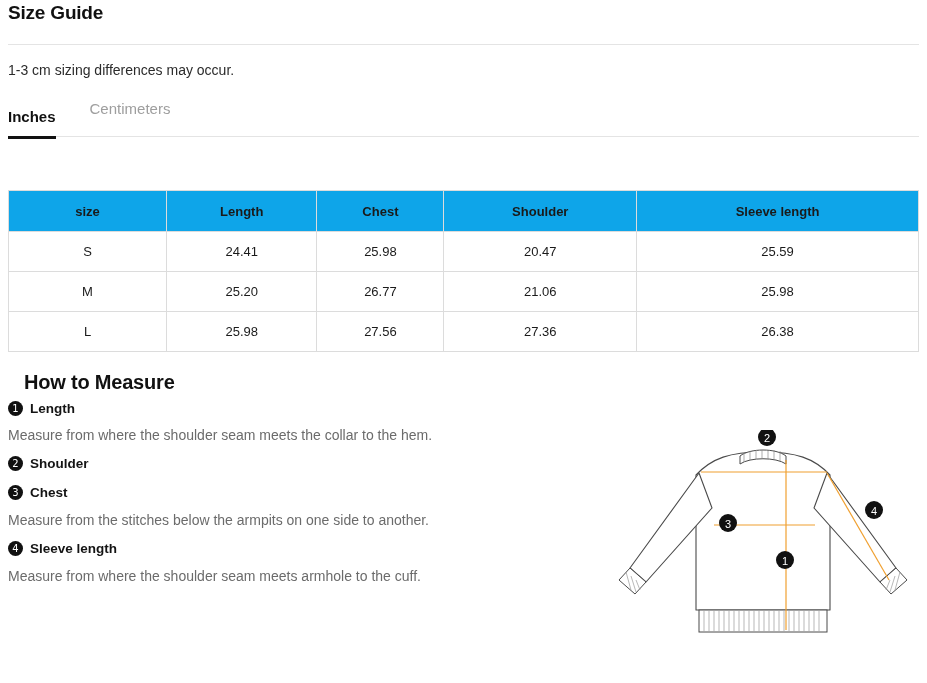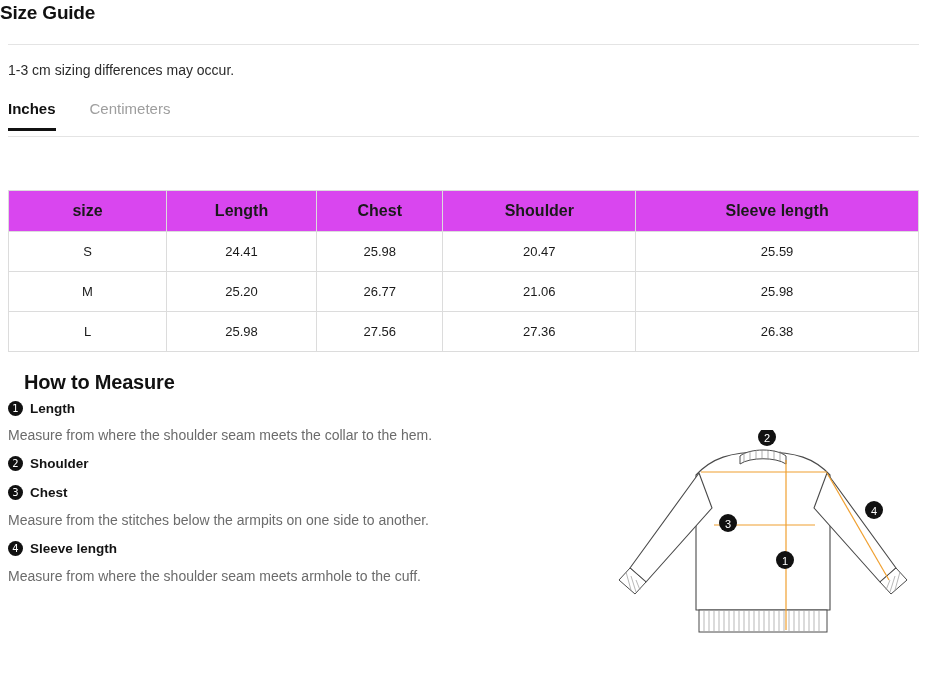--- a/index.html
+++ b/index.html
@@ -19,21 +19,21 @@
     width: 927px;
     height: 683px;
     position: relative;
     box-sizing: border-box;
   }
   .title {
     font-size: 19px;
     font-weight: bold;
     color: #111111;
     margin: 0;
-    padding: 0 0 0 0;
+    padding: 0 0 0 8px;
     position: absolute;
     top: 2px;
     left: 0;
     letter-spacing: -0.2px;
   }
   .divider {
     position: absolute;
     left: 8px;
     width: 911px;
     height: 1px;
@@ -65,41 +65,42 @@
     cursor: pointer;
     background: none;
     border: none;
     border-bottom: 3px solid transparent;
     font-family: "Liberation Sans", sans-serif;
   }
   .tab.active {
     color: #111111;
     font-weight: bold;
     border-bottom: 3px solid #111111;
+    margin-top: 8px;
   }
   table.size-table {
     position: absolute;
     top: 190px;
     left: 8px;
     width: 911px;
     border-collapse: collapse;
     font-size: 13px;
   }
   table.size-table th,
   table.size-table td {
     border: 1px solid #dcdcdc;
     text-align: center;
     height: 37px;
     font-weight: normal;
     color: #1a1a1a;
   }
   table.size-table thead th {
-    background: #d946ef;
-    font-weight: bold;
-    font-size: 16px;
+    background: #0ea5e9;
+    font-weight: bold;
+    font-size: 13px;
     height: 38px;
   }
   table.size-table th:first-child,
   table.size-table td:first-child {
     width: 155px;
   }
   .how-title {
     position: absolute;
     top: 355px;
     left: 8px;

